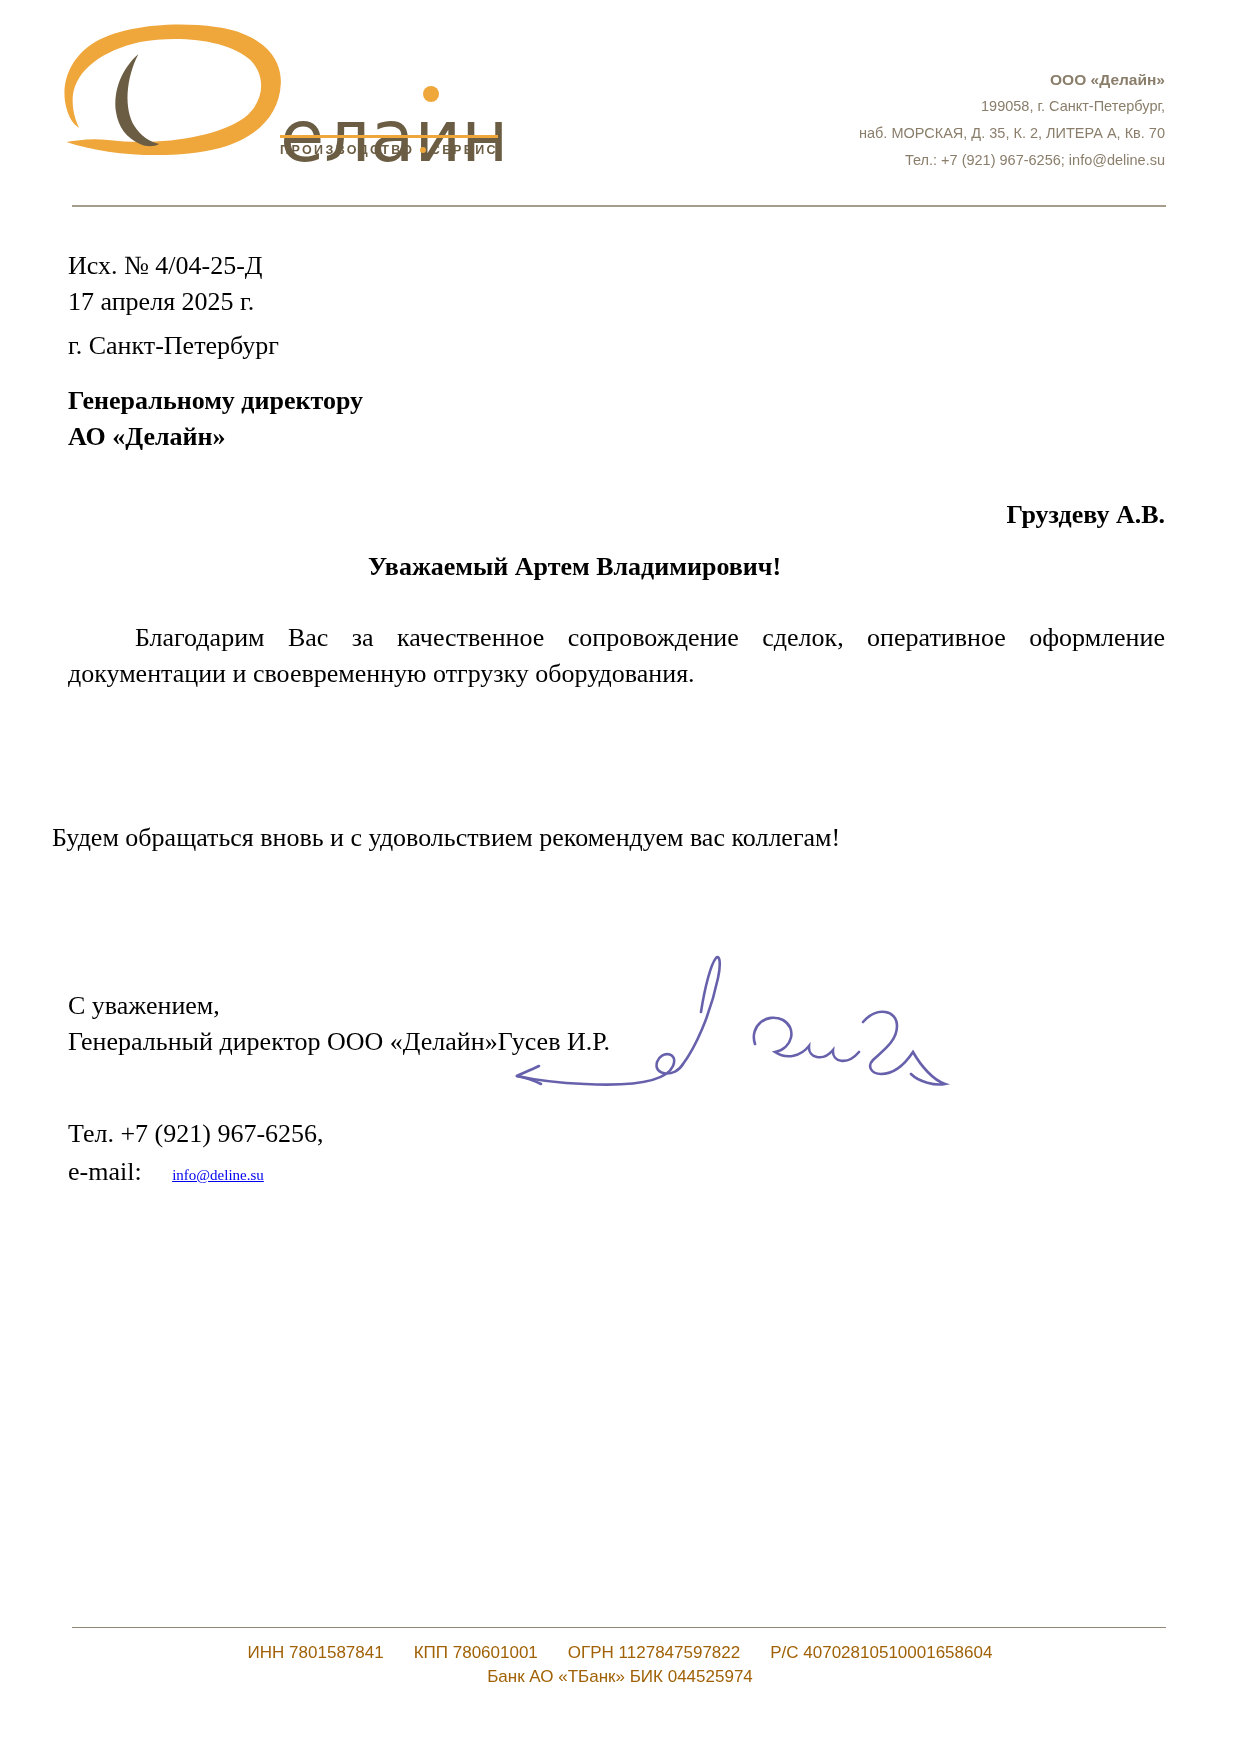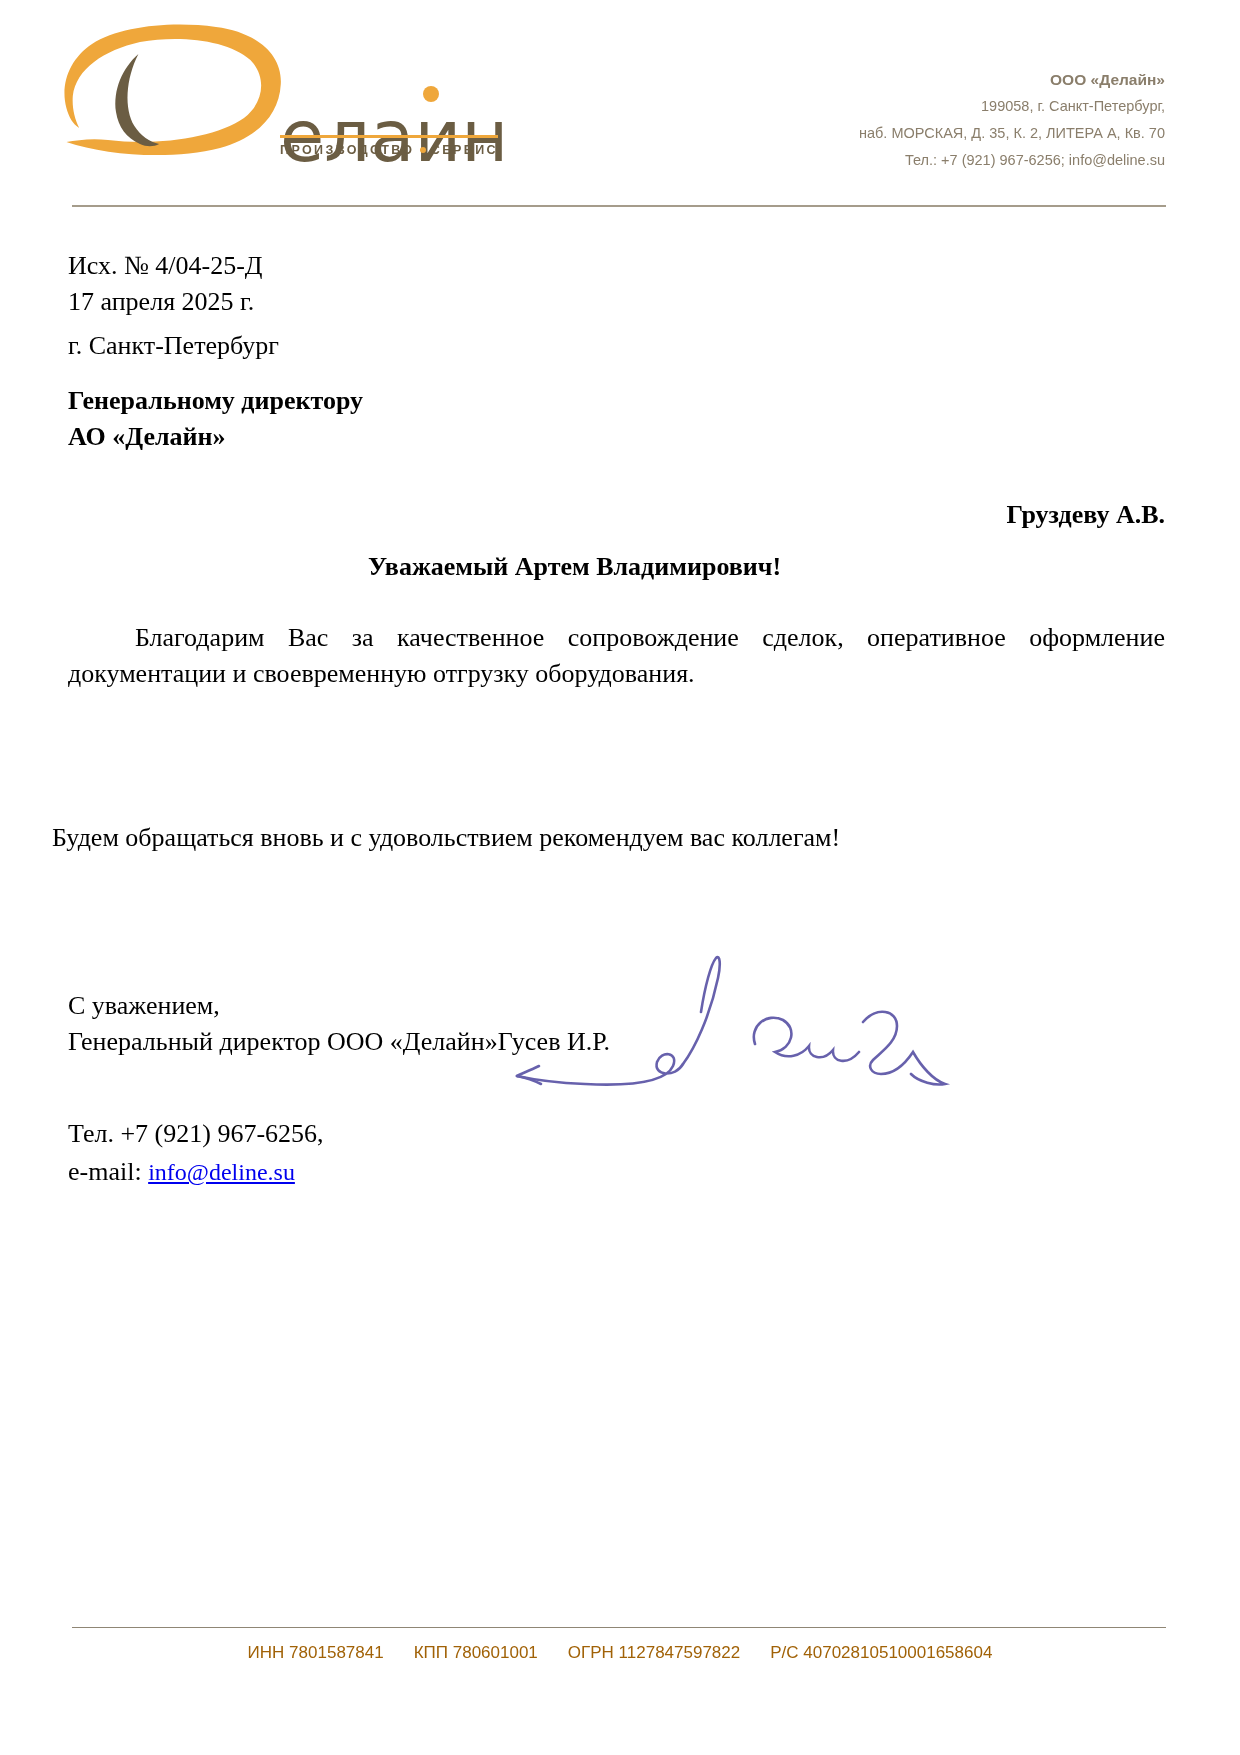--- a/index.html
+++ b/index.html
@@ -49,21 +49,21 @@
   .addr-name{position:absolute;left:68px;right:75px;top:497px;text-align:right;font-weight:bold;}
   .salutation{position:absolute;left:68px;width:1097px;top:549px;text-align:center;font-weight:bold;transform:translateX(-42px);}
   .body-text{position:absolute;left:68px;width:1097px;top:620px;text-align:justify;}
   .body-text p{margin:0;text-indent:67px;}
   .p3{position:absolute;left:52px;width:1097px;top:820px;}
   .signoff-close{position:absolute;left:68px;top:988px;}
   .signoff-line{position:absolute;left:68px;right:91px;top:1024px;display:flex;}
   .signature-svg{position:absolute;left:505px;top:948px;}
   .contact-phone{position:absolute;left:68px;top:1116px;}
   .contact-email{position:absolute;left:68px;top:1154px;}
-  .email-link{font-size:24px;color:#0000ee;text-decoration:underline;}
+  .email-link{font-size:15px;color:#0000ee;text-decoration:underline;margin-left:24px;}
   
   .footer-line{
     position:absolute;left:0;width:1240px;text-align:center;
     font-family:"Liberation Sans","DejaVu Sans",sans-serif;
     font-size:17px;line-height:22px;color:#a16207;
   }
   .footer-1{top:1642px;display:flex;justify-content:center;gap:30px;}
   .footer-2{top:1666px;}
 </style>
 </head>
@@ -154,14 +154,15 @@
     <a href="#" class="email-link">info@deline.su</a>
   </div>
 
   <div class="rule rule-bottom"></div>
   <div class="footer-line footer-1">
     <span>ИНН 7801587841</span>
     <span>КПП 780601001</span>
     <span>ОГРН 1127847597822</span>
     <span>Р/С 40702810510001658604</span>
   </div>
+  <div class="footer-line footer-2">Банк АО «ТБанк» БИК 044525974</div>
 
 </div>
 
 </body></html>

